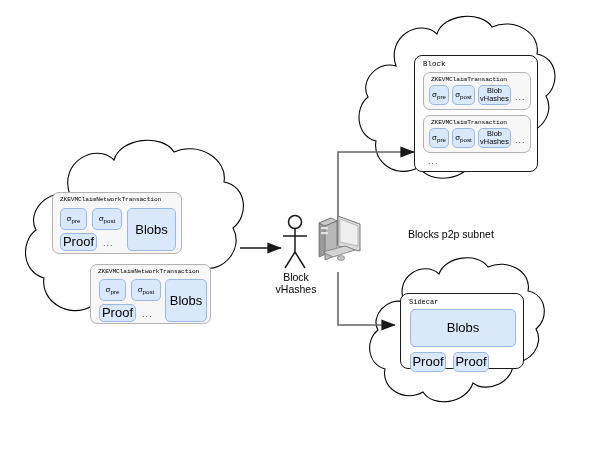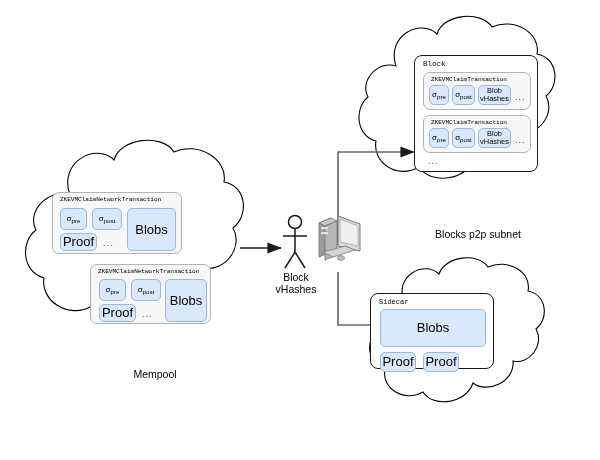--- a/index.html
+++ b/index.html
@@ -74,21 +74,21 @@
     position: absolute;
     font-size: 9px;
     color: #444;
     letter-spacing: 1px;
     line-height: 1;
   }
   .cloud-label {
     position: absolute;
     font-size: 10.5px;
     color: #000;
-    text-align: center;
+    text-align: left;
     white-space: nowrap;
   }
   
   .block-box {
     position: absolute;
     background: #ffffff;
     border: 1.6px solid #1a1a1a;
     border-radius: 8px;
     box-sizing: border-box;
   }
@@ -192,21 +192,20 @@
     </div>
     <div class="blue-box" style="left:8px; top:39px; width:37px; height:18px;">
         <span>Proof</span>
       </div>
     <div class="dots" style="left:51px; top:45px;">...</div>
     <div class="blue-box" style="left:74px; top:14px; width:42px; height:43px;">
         <span>Blobs</span>
       </div>
   </div>
 
-  <div class="cloud-label" style="left:95px; top:368px; width:120px;">Mempool</div>
 
   <svg class="layer" viewBox="0 0 600 460">
 
     <g stroke="#1a1a1a" stroke-width="1.5" fill="none">
       <circle cx="295" cy="222" r="6.5"></circle>
       <line x1="295" y1="229" x2="295" y2="252"></line>
       <line x1="283" y1="236" x2="307" y2="236"></line>
       <line x1="295" y1="252" x2="285" y2="268"></line>
       <line x1="295" y1="252" x2="305" y2="268"></line>
     </g>
@@ -264,21 +263,21 @@
         <span>vHashes</span>
       </div>
       <div class="dots" style="left:91px; top:20px;">...</div>
     </div>
 
     <div class="dots" style="left:13px; top:101px;">...</div>
   </div>
 
   <div class="cloud-label" style="left:408px; top:228px; width:140px;">Blocks p2p subnet</div>
 
-  <div class="block-box" style="left:370px; top:293px; width:124px; height:76px;">
+  <div class="block-box" style="left:400px; top:293px; width:124px; height:76px;">
     <div class="block-title" style="font-size:7px;">Sidecar</div>
     <div class="blue-box" style="left:9px; top:15px; width:106px; height:38px;">
         <span>Blobs</span>
       </div>
     <div class="blue-box" style="left:9px; top:58px; width:36px; height:20px;">
         <span>Proof</span>
       </div>
     <div class="blue-box" style="left:52px; top:58px; width:36px; height:20px;">
         <span>Proof</span>
       </div>

